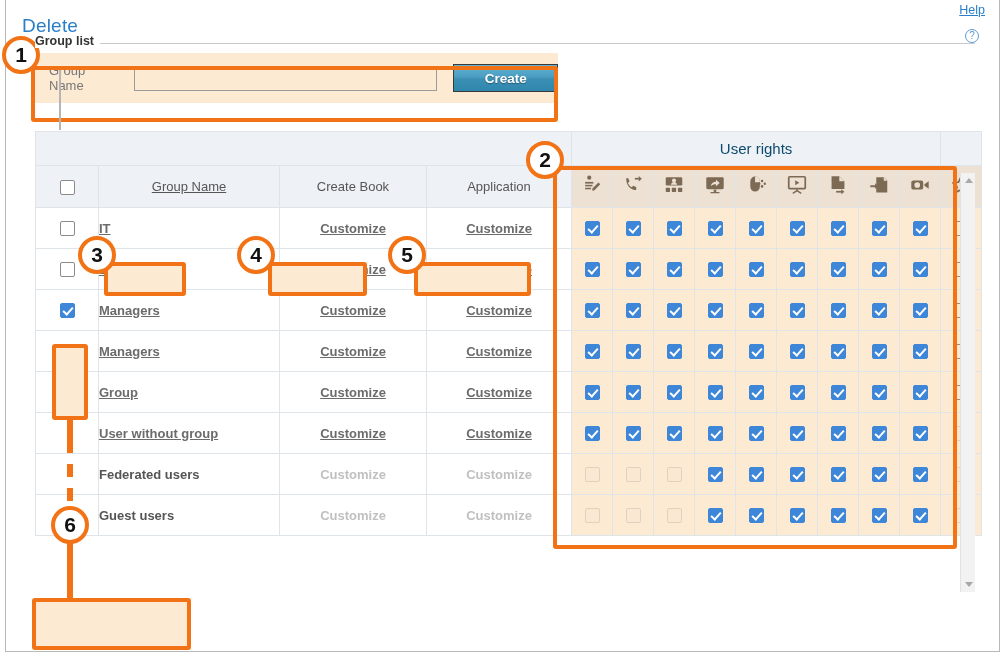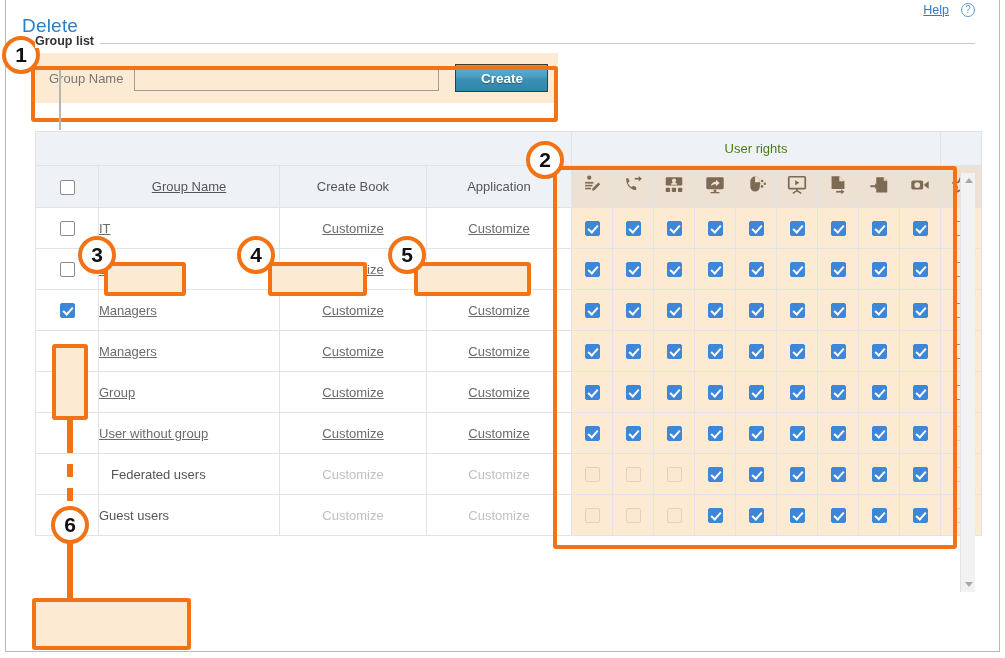--- a/index.html
+++ b/index.html
@@ -23,23 +23,23 @@
     background:#fff;
   }
 
   
   #page-title {
     position:absolute; left:22px; top:2px;
     font-size:19px; color:#2a7fc9; font-weight:normal;
     letter-spacing:.2px;
   }
   #help-link {
-    position:absolute; right:30px; top:3px;
+    position:absolute; right:20px; top:3px;
     display:flex; align-items:center; gap:12px;
-    font-size:12.5px; color:#2a7fc9;
+    font-size:12.5px; color:#2a7fc9;flex-direction:column;
   }
   #help-link .lbl { text-decoration:underline; cursor:pointer; }
   .qmark {
     width:14px; height:14px; border-radius:50%;
     border:1px solid #5b9bd5; color:#5b9bd5;
     font-size:10px; line-height:12px; text-align:center;
     display:inline-block;
   }
 
   
@@ -76,48 +76,48 @@
     padding:0 5px;
   }
   .btn-blue {
     background:linear-gradient(to bottom, #63b3d4 0%, #4b9ec2 45%, #3b8fb4 55%, #2f86ad 100%);
     border:1px solid #3a3a3a;
     color:#fff; font-weight:bold; font-size:13.5px;
     text-shadow:0 1px 1px rgba(0,0,0,.35);
     cursor:pointer;
     font-family:"Liberation Sans", sans-serif;
   }
-  #create-button { width:93px; height:28px; margin-left:16px; }
+  #create-button { width:105px; height:28px; margin-left:16px; }
 
   
   #table-wrap {
     position:absolute; left:35px; top:131px;
     width:940px; height:461px;
   }
   table.grid { border-collapse:collapse; table-layout:fixed; width:925px; }
   table.grid td, table.grid th { padding:0; border:1px solid #dfe4e8; }
 
   .hdr-band {
     background:#eef2f6; height:34px;
-    text-align:center; font-weight:normal; color:#4d7c0f; font-size:13px;
+    text-align:center; font-weight:normal; color:#0c4a6e; font-size:15px;
     border-left-color:#dfe4e8;
   }
   .hdr-band.blank { border-right:1px solid #dfe4e8; }
 
   .hdr-cell {
     background:#eef2f6; height:42px;
     text-align:center; font-weight:normal; color:#555; font-size:13px;
   }
   .hdr-cell .ul { text-decoration:underline; cursor:pointer; }
 
   .ico-hdr {
     background:#ece1d2; height:42px; text-align:center; vertical-align:middle;
   }
 
-  td.row-cell { height:41px; text-align:center; background:#fff; }
+  td.row-cell { height:41px; text-align:center; background:#fff;font-weight:bold; }
   td.rights-cell { height:41px; text-align:center; background:#fdead3; }
 
   a.lnk { color:#6b6b6b; text-decoration:underline; cursor:pointer; font-size:13px; }
   span.lnk-dis { color:#c0c0c0; text-decoration:none; font-size:13px; }
   td.name-cell { text-align:left; padding-left:17px; }
 
   
   .cb {
     width:15px; height:15px; display:inline-block; vertical-align:middle;
     border:1px solid #9b8f7f; border-radius:2px; background:#fdead3;
@@ -388,21 +388,21 @@
           <td class="rights-cell"><span class="cb on"></span></td>
           <td class="rights-cell"><span class="cb on"></span></td>
           <td class="rights-cell"><span class="cb on"></span></td>
           <td class="rights-cell"><span class="cb on"></span></td>
           <td class="rights-cell"><span class="cb on"></span></td>
           <td class="rights-cell"><span class="cb on"></span></td>
           <td class="rights-cell"><span class="cb dis"></span></td>
         </tr>
         <tr>
           <td class="row-cell"></td>
-          <td class="row-cell name-cell"><span class="" style="color: rgb(85, 85, 85); margin-left: 12px;">Federated users</span></td>
+          <td class="row-cell name-cell"><span class="" style="color: rgb(85, 85, 85);">Federated users</span></td>
           <td class="row-cell"><span class="lnk-dis">Customize</span></td>
           <td class="row-cell"><span class="lnk-dis">Customize</span></td>
           <td class="rights-cell"><span class="cb dis"></span></td>
           <td class="rights-cell"><span class="cb dis"></span></td>
           <td class="rights-cell"><span class="cb dis"></span></td>
           <td class="rights-cell"><span class="cb on"></span></td>
           <td class="rights-cell"><span class="cb on"></span></td>
           <td class="rights-cell"><span class="cb on"></span></td>
           <td class="rights-cell"><span class="cb on"></span></td>
           <td class="rights-cell"><span class="cb on"></span></td>

